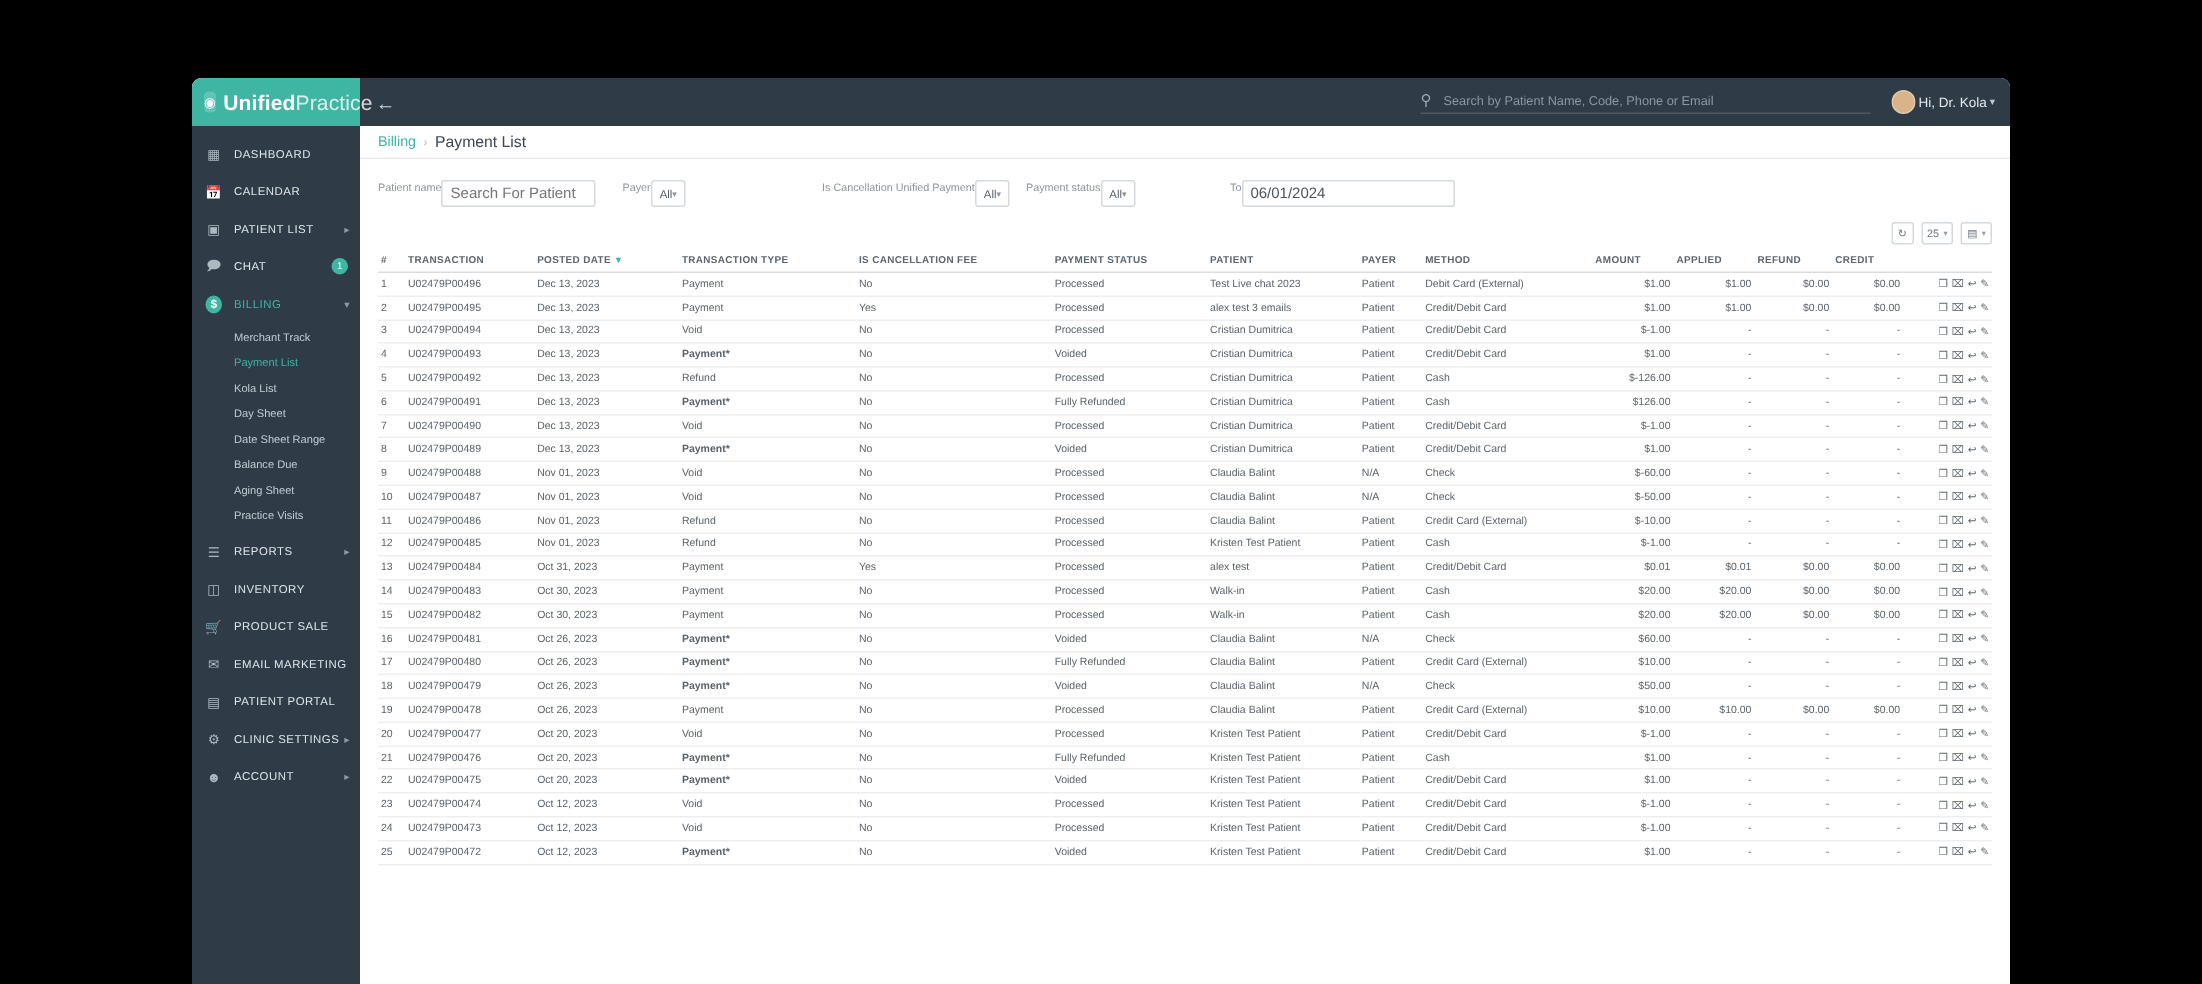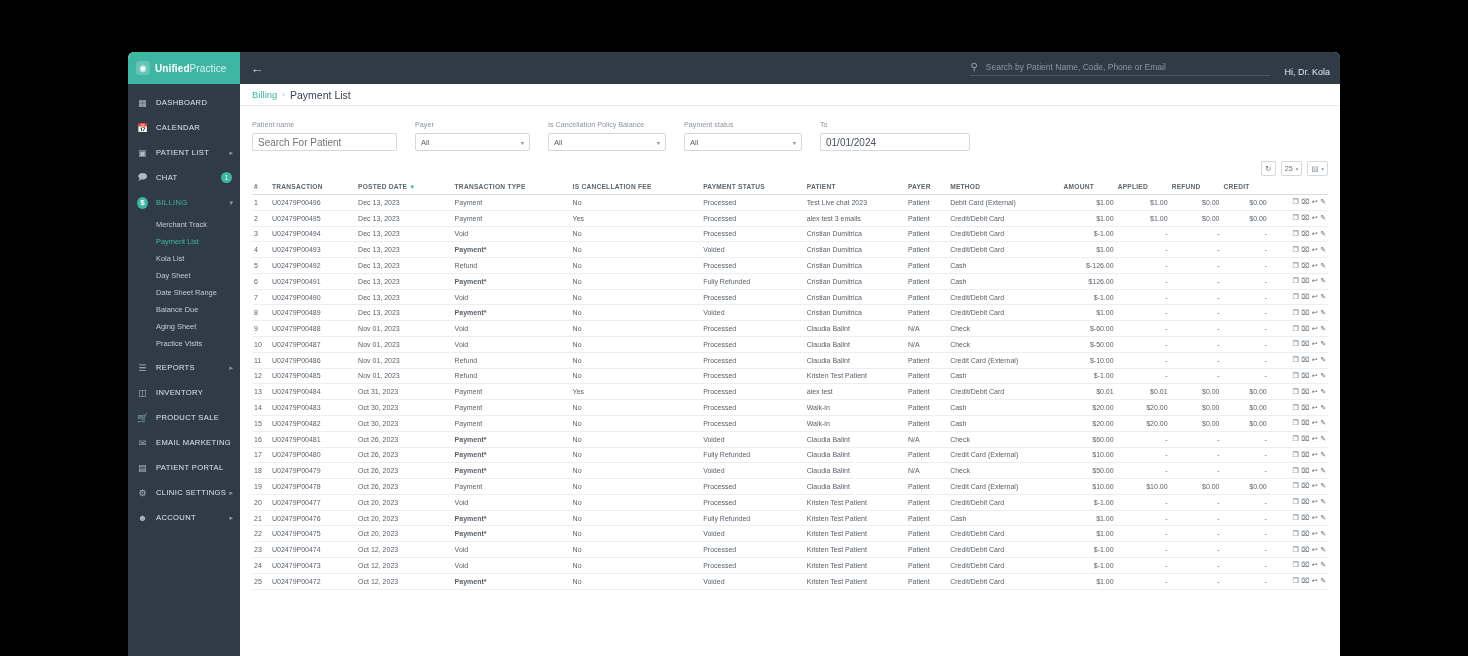--- a/index.html
+++ b/index.html
@@ -36,21 +36,21 @@
     padding-left: 8px;
     border-radius: 6px 0 0 0;
   }
   .brand-logo {
     width: 14px; height: 14px;
     border-radius: 3px;
     background: #ffffff33;
     display: flex; align-items: center; justify-content: center;
     color: #fff; font-size: 9px;
   }
-  .brand-text { font-size: 10px; color: #fff; letter-spacing: .1px; white-space: nowrap; }
+  .brand-text { font-size: 14px; color: #fff; letter-spacing: .1px; white-space: nowrap; }
   .brand-text b { font-weight: bold; }
   .brand-text span.light { opacity: .8; }
   .topbar-rest {
     flex: 1;
     background: #2f3c47;
     display: flex;
     align-items: center;
     padding: 0 10px 0 8px;
   }
   .back-arrow {
@@ -69,21 +69,21 @@
     margin-right: 14px;
   }
   .search-ico { color: #9aa6b1; font-size: 10px; }
   .search-input {
     background: transparent; border: none; outline: none;
     color: #c7ced4; font-size: 8.5px;
     width: 100%;
     font-family: "Liberation Sans", sans-serif;
   }
   .search-input::placeholder { color: #8b97a2; }
-  .user-box { display: flex; align-items: center; gap: 19px; flex-direction: column; }
+  .user-box { display: flex; align-items: center; gap: 2px; }
   .avatar {
     width: 16px; height: 16px; border-radius: 50%;
     background: #d9b48a;
     border: 1px solid #ffffff44;
   }
   .user-name { font-size: 9px; color: #e4e9ed; }
   .caret-dn { font-size: 7px; color: #c0c8cf; }
 
   
   .body { flex: 1; display: flex; min-height: 0; }
@@ -158,21 +158,21 @@
   }
   .crumb-link { color: #3fb5a4; font-size: 9.5px; cursor: pointer; }
   .crumb-sep { color: #b9c0c6; font-size: 8px; }
   .crumb-cur { color: #3d4650; font-size: 10.5px; }
 
   .filters {
     display: flex;
     padding: 14px 12px 4px 12px;
     gap: 0;
   }
-  .fcol { display: flex; flex-direction: column; margin-right: 18px; }
+  .fcol { display: flex; margin-right: 18px; }
   .fcol.c1 { width: 145px; }
   .fcol.c2 { width: 115px; }
   .fcol.c3 { width: 118px; }
   .fcol.c4 { width: 118px; }
   .fcol.c5 { width: 165px; }
   .fcol.c6 { width: 150px; margin-right: 0; }
   .flabel { font-size: 7.2px; color: #8c949c; margin-bottom: 4px; white-space: nowrap; }
   .finput {
     height: 18px;
     border: 1px solid #d4d9de;
@@ -390,37 +390,37 @@
           <input class="finput" value="" placeholder="Search For Patient" style="">
         </div>
         <div class="fcol c2">
           <span class="flabel">Payer</span>
           <div class="fselect">
             <span>All</span>
             <span class="ar">▾</span>
           </div>
         </div>
         <div class="fcol c3">
-          <span class="flabel">Is Cancellation Policy Balance</span>
+          <span class="flabel">Is Cancellation Unified Payment</span>
           <div class="fselect">
             <span>All</span>
             <span class="ar">▾</span>
           </div>
         </div>
         <div class="fcol c4">
           <span class="flabel">Payment status</span>
           <div class="fselect">
             <span>All</span>
             <span class="ar">▾</span>
           </div>
         </div>
         <div class="fcol c6">
           <span class="flabel">To</span>
           <div class="finput val">
-            <span>01/01/2024</span>
+            <span>06/01/2024</span>
           </div>
         </div>
       </div>
 
       <div class="tabletools">
         <div class="tbtn">
           <span>↻</span>
         </div>
         <div class="tbtn">
           <span>25</span>

